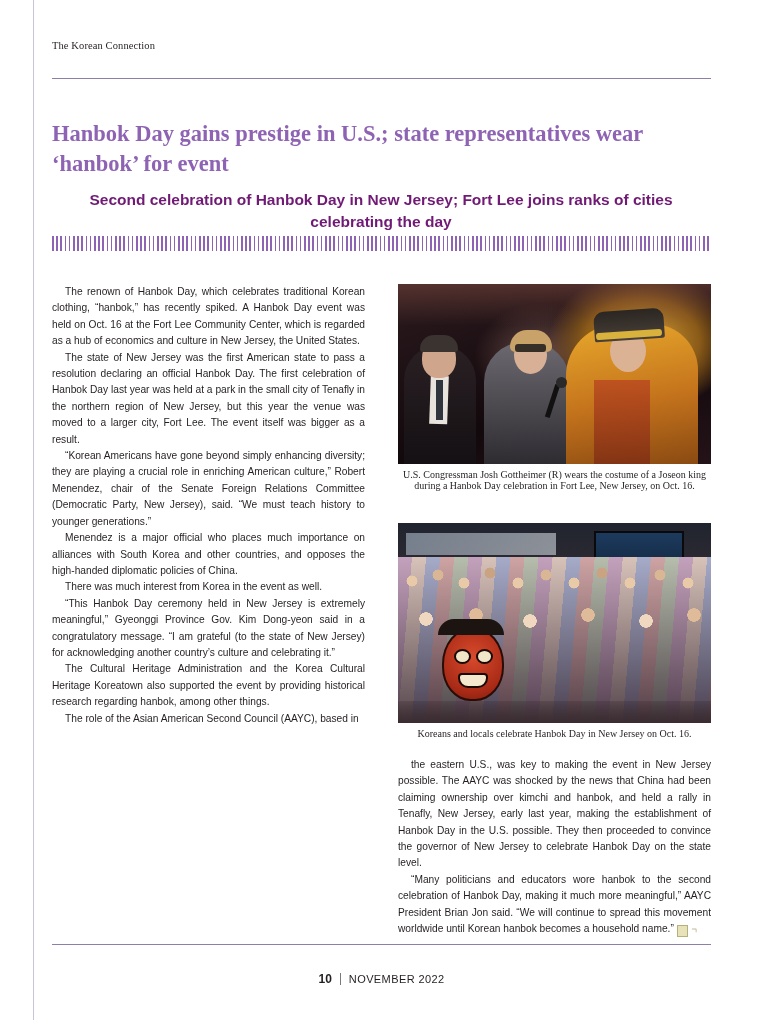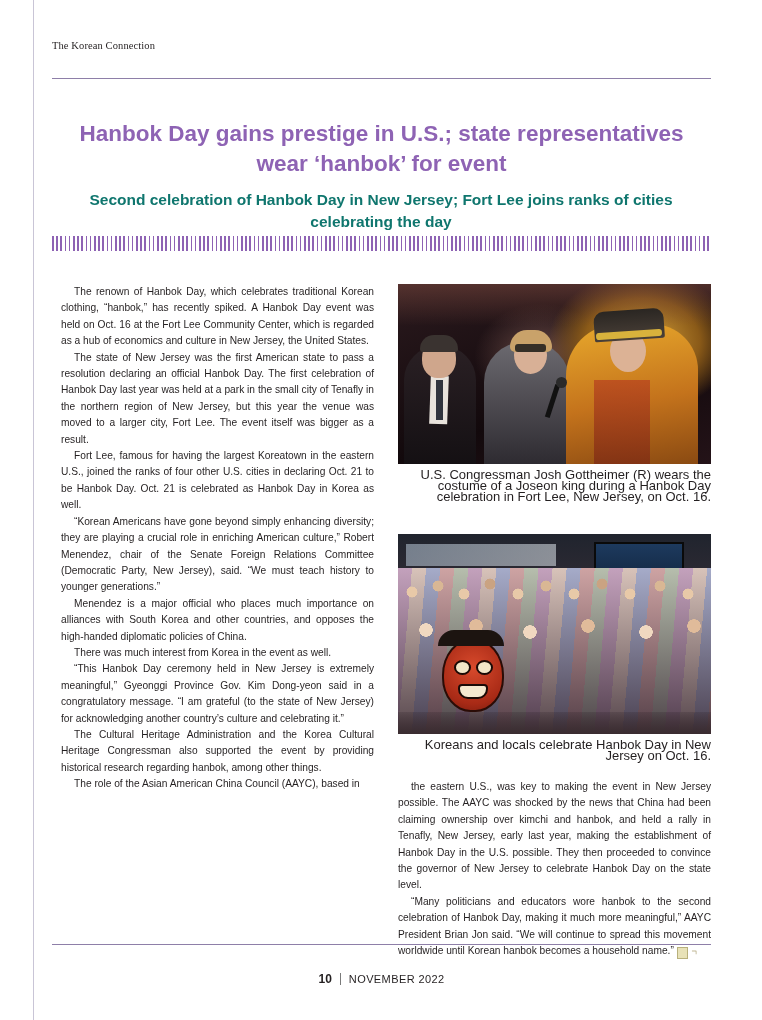--- a/index.html
+++ b/index.html
@@ -41,37 +41,36 @@
     top: 78px;
     width: 659px;
     height: 1px;
     background: #8e7fa8;
   }
   .headline {
     position: absolute;
     left: 52px;
     top: 104px;
     width: 659px;
-    text-align: center;
-    font-family: Liberation Sans, sans-serif;
+    font-family: Liberation Serif, serif;
     font-size: 22.5px;
     font-weight: bold;
     color: #8e63b4;
     line-height: 1.32;
   }
   .subhead {
     position: absolute;
     left: 80px;
     top: 176px;
     width: 602px;
     text-align: center;
     font-family: "Liberation Sans", sans-serif;
     font-size: 15.5px;
     font-weight: bold;
-    color: #0f766e;
+    color: #701a75;
     line-height: 1.42;
   }
   
   .hatch {
     position: absolute;
     left: 52px;
     top: 236px;
     width: 659px;
     height: 15px;
     background: repeating-linear-gradient(
@@ -85,21 +84,20 @@
     left: 52px;
     top: 284px;
     width: 659px;
     height: 640px;
   }
   .col-left {
     position: absolute;
     left: 0;
     top: 0;
     width: 313px;
-    margin-left: 9px;
   }
   .col-right {
     position: absolute;
     left: 346px;
     top: 0;
     width: 313px;
   }
   p.body {
     margin: 0 0 0 0;
     font-family: "Liberation Sans", sans-serif;
@@ -108,26 +106,26 @@
     color: #231f20;
     text-align: justify;
     text-indent: 13px;
   }
   .figure {
     position: relative;
     width: 313px;
     margin: 0;
   }
   .caption {
-    font-family: Liberation Sans, sans-serif;
-    font-size: 13px;
+    font-family: Liberation Serif, serif;
+    font-size: 10px;
     line-height: 11px;
     color: #231f20;
     margin-top: 5px;
-    text-align: right;
+    text-align: center;
   }
   
   .photo {
     width: 313px;
     position: relative;
     overflow: hidden;
   }
   .photo1 { height: 180px; background: #1b1016; }
   .p1-bg {
     position: absolute; inset: 0;
@@ -344,27 +342,26 @@
   <h1 class="headline">Hanbok Day gains prestige in U.S.; state representatives wear ‘hanbok’ for event</h1>
   <h2 class="subhead">Second celebration of Hanbok Day in New Jersey; Fort Lee joins ranks of cities celebrating the day</h2>
 
   <div class="hatch"></div>
 
   <div class="columns">
 
     <div class="col-left">
       <p class="body">The renown of Hanbok Day, which celebrates traditional Korean clothing, “hanbok,” has recently spiked. A Hanbok Day event was held on Oct. 16 at the Fort Lee Community Center, which is regarded as a hub of economics and culture in New Jersey, the United States.</p>
       <p class="body">The state of New Jersey was the first American state to pass a resolution declaring an official Hanbok Day. The first celebration of Hanbok Day last year was held at a park in the small city of Tenafly in the northern region of New Jersey, but this year the venue was moved to a larger city, Fort Lee. The event itself was bigger as a result.</p>
-      <p class="body">Fort Lee, famous for having the largest Koreatown in the eastern U.S., joined the ranks of four other U.S. cities in declaring Oct. 21 to be Hanbok Day. Oct. 21 is celebrated as Hanbok Day in Korea as well.</p>
       <p class="body">“Korean Americans have gone beyond simply enhancing diversity; they are playing a crucial role in enriching American culture,” Robert Menendez, chair of the Senate Foreign Relations Committee (Democratic Party, New Jersey), said. “We must teach history to younger generations.”</p>
       <p class="body">Menendez is a major official who places much importance on alliances with South Korea and other countries, and opposes the high-handed diplomatic policies of China.</p>
       <p class="body">There was much interest from Korea in the event as well.</p>
       <p class="body">“This Hanbok Day ceremony held in New Jersey is extremely meaningful,” Gyeonggi Province Gov. Kim Dong-yeon said in a congratulatory message. “I am grateful (to the state of New Jersey) for acknowledging another country’s culture and celebrating it.”</p>
-      <p class="body">The Cultural Heritage Administration and the Korea Cultural Heritage Congressman also supported the event by providing historical research regarding hanbok, among other things.</p>
-      <p class="body">The role of the Asian American China Council (AAYC), based in</p>
+      <p class="body">The Cultural Heritage Administration and the Korea Cultural Heritage Koreatown also supported the event by providing historical research regarding hanbok, among other things.</p>
+      <p class="body">The role of the Asian American Second Council (AAYC), based in</p>
     </div>
 
     <div class="col-right">
 
       <figure class="figure">
         <div class="photo photo1">
           <div class="p1-bg"></div>
           <div class="p1-light"></div>
           <div class="p1-person-left"></div>
           <div class="p1-shirt-left"></div>

